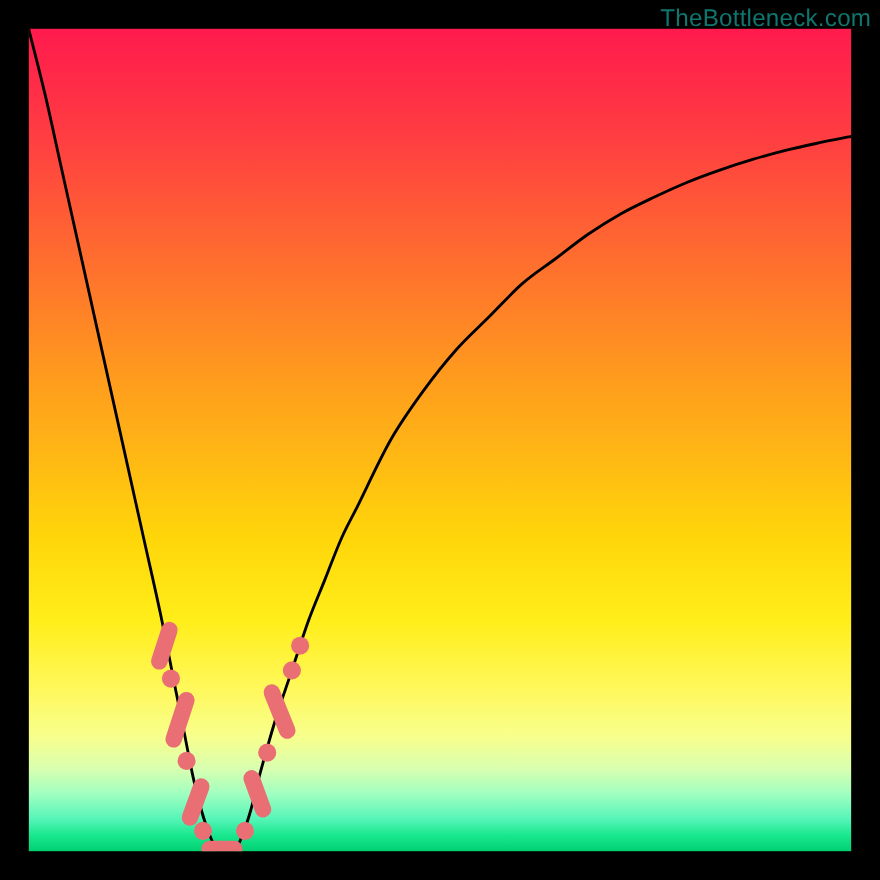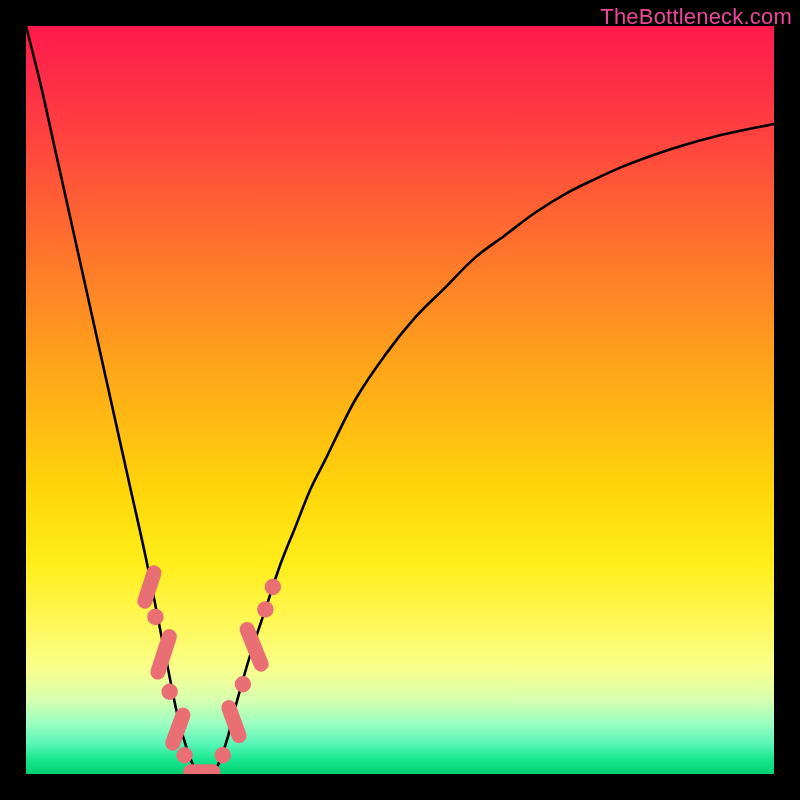--- a/index.html
+++ b/index.html
@@ -57,21 +57,21 @@
     position: absolute;
     left: 0;
     top: 0;
     width: 748px;
     height: 748px;
   }
   .watermark {
     position: absolute;
     top: 4px;
     right: 8px;
-    color: #ec4899;
+    color: #0f766e;
     font-size: 22px;
     letter-spacing: 0.2px;
     user-select: none;
     margin-left: 48px;
   }
 </style>
 </head>
 <body>
 
 <div class="frame">

